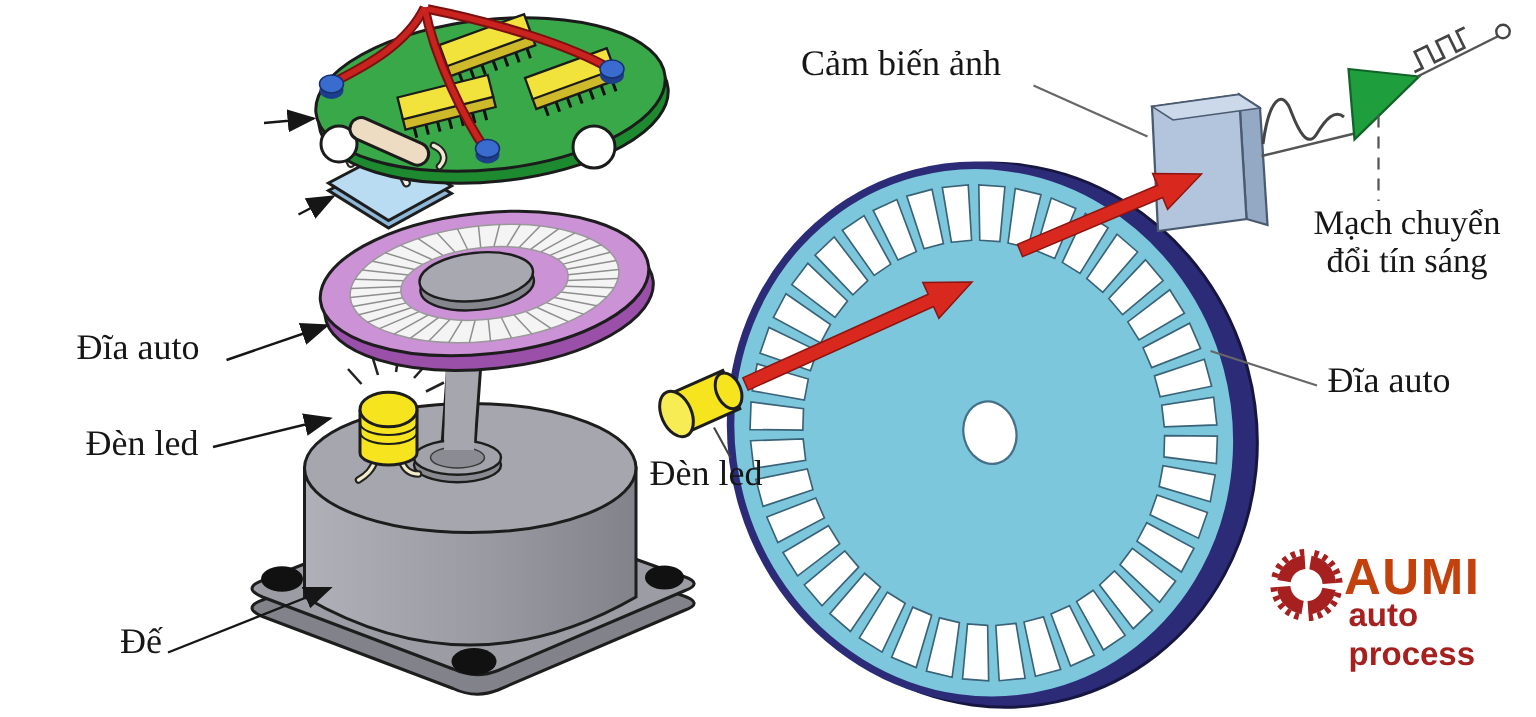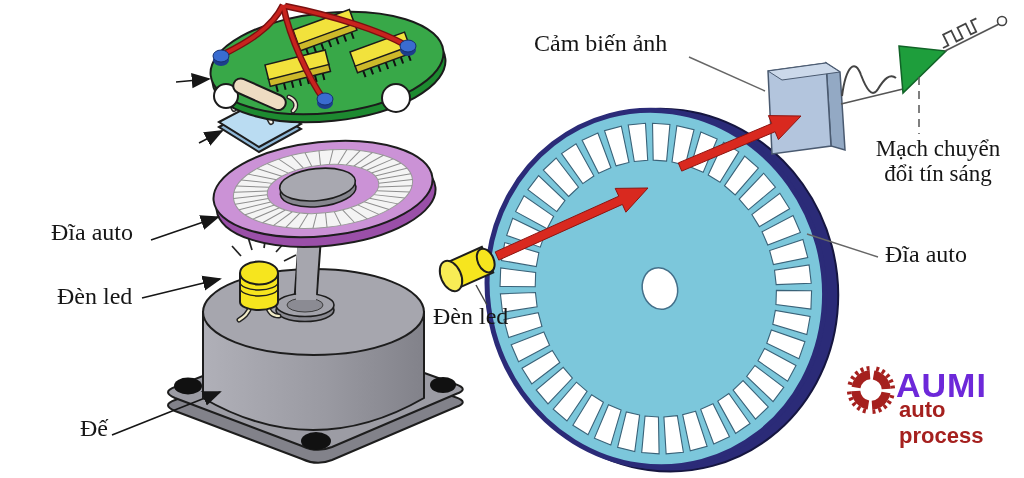--- a/index.html
+++ b/index.html
@@ -2,21 +2,21 @@
 <html><head>
 <meta charset="utf-8">
 <style>
   html,body{margin:0;padding:0;background:#fff;}
   #stage{position:relative;width:1024px;height:478px;background:#ffffff;overflow:hidden;
          font-family:"Liberation Serif","DejaVu Serif",serif;}
   #art{position:absolute;left:0;top:0;}
   .lbl{position:absolute;font-size:24px;color:#161616;white-space:nowrap;line-height:1.05;}
   .lbl2{position:absolute;font-size:23px;color:#161616;text-align:center;line-height:1.08;}
   .logo-brand{position:absolute;left:896px;top:366px;font-family:"Liberation Sans","DejaVu Sans",sans-serif;
-              font-weight:bold;font-size:34px;letter-spacing:1px;color:#6d28d9;}
+              font-weight:bold;font-size:34px;letter-spacing:1px;color:#c2410c;}
   .logo-tag{position:absolute;left:899px;top:397px;font-family:"Liberation Sans","DejaVu Sans",sans-serif;
             font-weight:bold;font-size:22px;color:#a5201e;}
 </style>
 </head>
 <body>
 
 <div id="stage">
 
 <svg id="art" width="1024" height="478" viewBox="0 0 1024 478">
   <defs>

